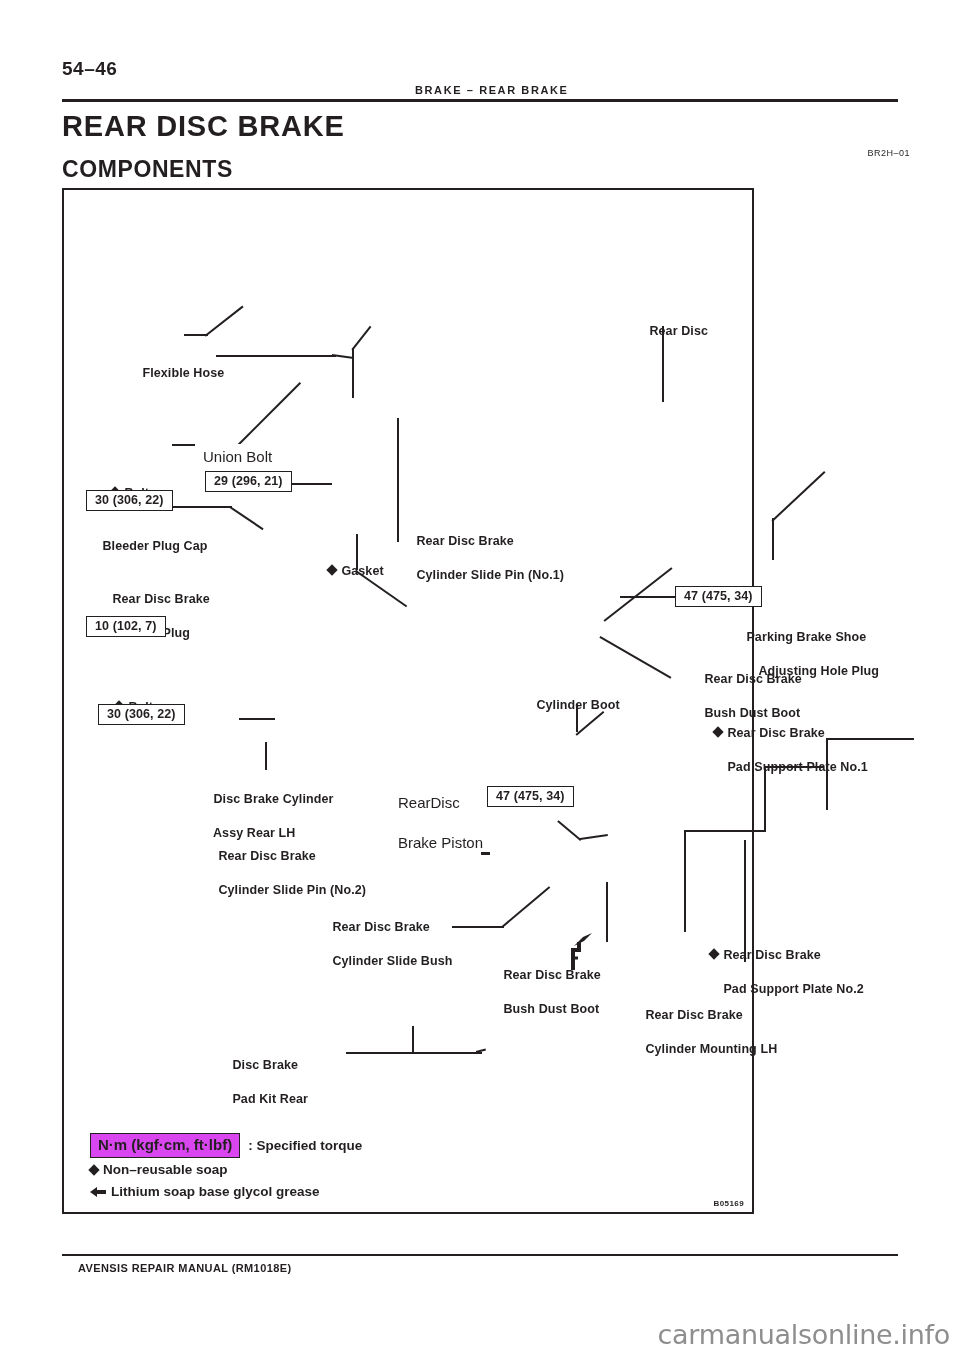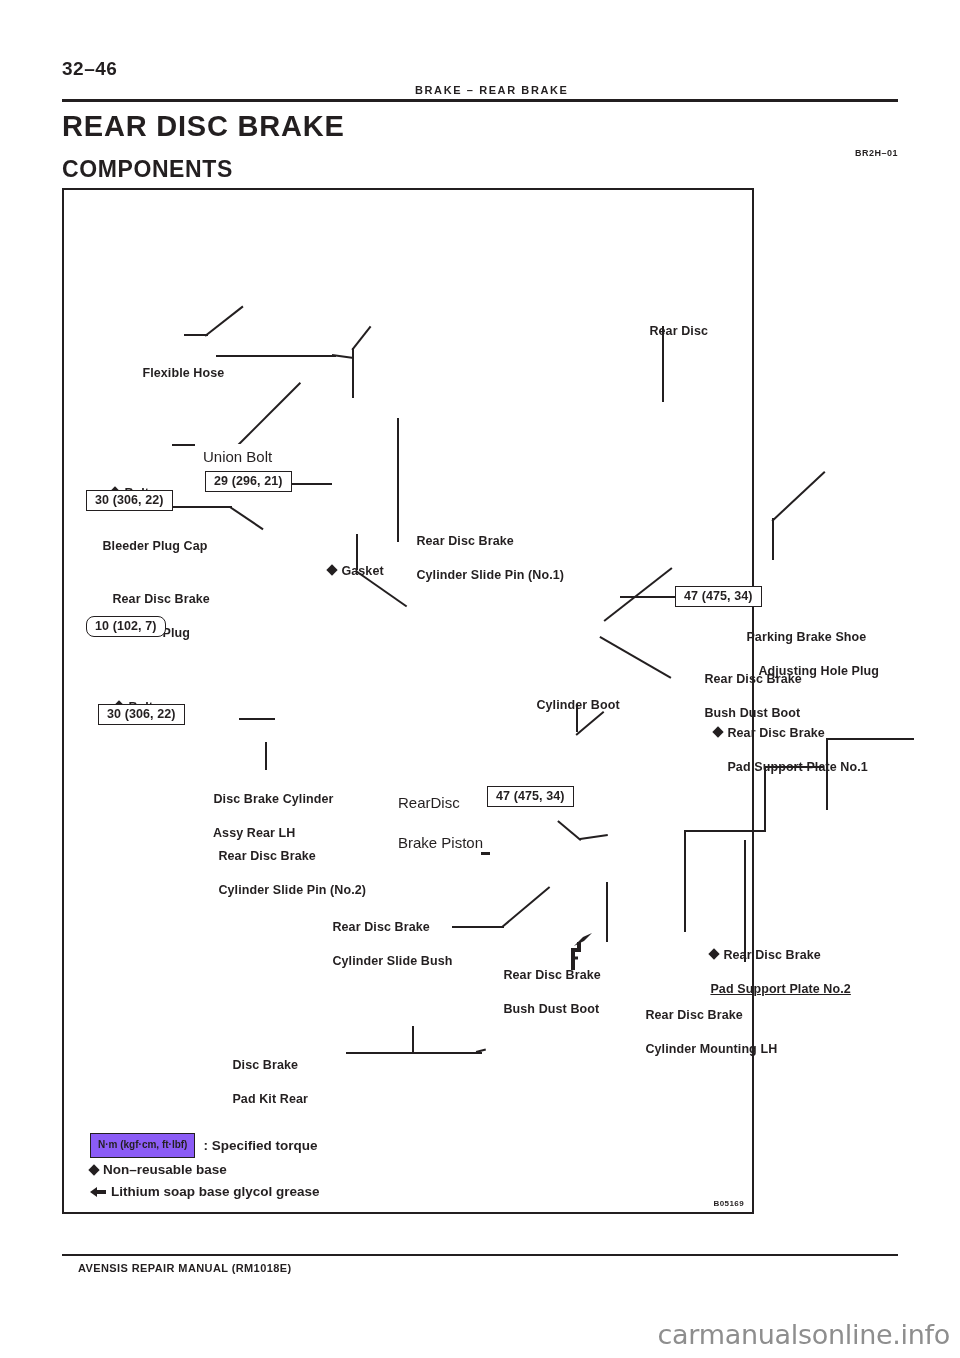--- a/index.html
+++ b/index.html
@@ -62,24 +62,24 @@
     position: absolute;
     left: 62px;
     top: 156px;
     font-size: 23px;
     font-weight: bold;
     letter-spacing: 0.6px;
     color: #231f20;
   }
   #ref-code {
     position: absolute;
-    right: 62px;
+    right: 50px;
     top: 148px;
     font-size: 9px;
-    font-weight: bold;
+    font-weight: normal;
     letter-spacing: 0.5px;
     color: #231f20;
   }
 
   
   #diagram {
     position: absolute;
     left: 62px;
     top: 188px;
     width: 692px;
@@ -166,22 +166,22 @@
     top: 1133px;
     font-size: 13.5px;
     font-weight: bold;
     color: #231f20;
     line-height: 20px;
   }
   #legend-row1 { display: flex; align-items: center; }
   #torque-key {
     border: 1.6px solid #231f20;
     padding: 1px 7px 2px 7px;
-    background: #8b5cf6;
-    font-size: 10px;
+    background: #d946ef;
+    font-size: 15px;
     font-weight: bold;
   }
   #torque-key-text { margin-left: 8px; }
   #legend-row2, #legend-row3 {
     display: flex;
     align-items: center;
     margin-top: 2px;
   }
   .grease-arrow {
     display: inline-block;
@@ -242,21 +242,21 @@
     color: #8e8e8e;
     letter-spacing: -0.3px;
     font-family: "DejaVu Sans", sans-serif;
   }
 </style>
 </head>
 <body>
 
 <div id="page">
 
-  <div id="page-number">32–46</div>
+  <div id="page-number">54–46</div>
   <div id="header-breadcrumb">BRAKE  –  REAR BRAKE</div>
   <div id="header-rule"></div>
 
   <div id="section-title">REAR DISC BRAKE</div>
   <div id="subsection-title">COMPONENTS</div>
   <div id="ref-code">BR2H–01</div>
 
   <div id="diagram">
 
     <div class="ll v" style="left:598px; top:136px; height:76px;"></div>
@@ -351,21 +351,21 @@
     <div class="torque" style="left:141px; top:281px;">29 (296, 21)</div>
 
     <div class="label" style="left:17px; top:331px;">
       <span>Bleeder Plug Cap</span>
     </div>
 
     <div class="label" style="left:27px; top:384px;">
       <span>Rear Disc Brake</span><br>
       <span>Bleeder Plug</span>
     </div>
-    <div class="torque" style="left:22px; top:426px;border-radius:8px;">10 (102, 7)</div>
+    <div class="torque" style="left:22px; top:426px;">10 (102, 7)</div>
 
     <div class="label" style="left:243px; top:356px;">
       <span class="diamond"></span><span>Gasket</span>
     </div>
 
 
     <div class="label" style="left:331px; top:326px;">
       <span>Rear Disc Brake</span><br>
       <span>Cylinder Slide Pin (No.1)</span>
     </div>
@@ -418,21 +418,21 @@
       <span>Cylinder Slide Bush</span>
     </div>
 
     <div class="label" style="left:418px; top:760px;">
       <span>Rear Disc Brake</span><br>
       <span>Bush Dust Boot</span>
     </div>
 
     <div class="label" style="left:625px; top:740px;">
       <span class="diamond"></span><span>Rear Disc Brake</span><br>
-      <span style="display:inline-block;text-decoration:underline;">Pad Support Plate No.2</span>
+      <span style="margin-left:13px; display:inline-block;">Pad Support Plate No.2</span>
     </div>
 
     <div class="label" style="left:560px; top:800px;">
       <span>Rear Disc Brake</span><br>
       <span>Cylinder Mounting LH</span>
     </div>
 
     <div class="label" style="left:147px; top:850px;">
       <span>Disc Brake</span><br>
       <span>Pad Kit Rear</span>
@@ -441,21 +441,21 @@
     <div id="diagram-id">B05169</div>
   </div>
 
   <div id="legend">
     <div id="legend-row1">
       <span id="torque-key">N·m (kgf·cm, ft·lbf)</span>
       <span id="torque-key-text">: Specified torque</span>
     </div>
     <div id="legend-row2">
       <span class="diamond"></span>
-      <span>Non–reusable base</span>
+      <span>Non–reusable soap</span>
     </div>
     <div id="legend-row3">
       <span class="grease-arrow"></span>
       <span>Lithium soap base glycol grease</span>
     </div>
   </div>
 
   <div id="footer-rule"></div>
   <div id="footer-text">AVENSIS REPAIR MANUAL   (RM1018E)</div>
   <div id="watermark">carmanualsonline.info</div>

